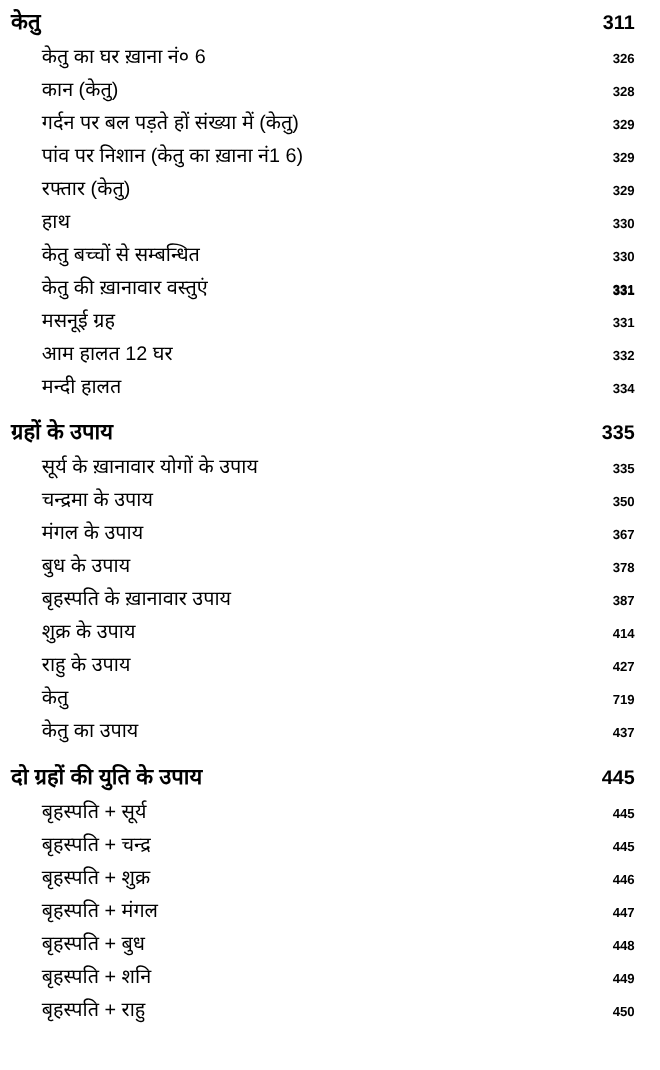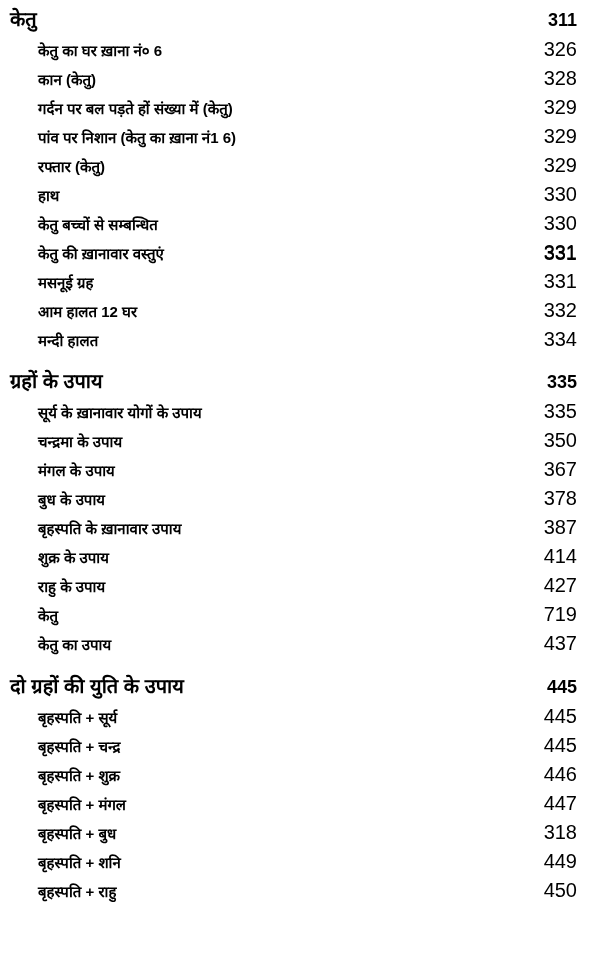--- a/index.html
+++ b/index.html
@@ -45,29 +45,29 @@
     padding-top: 1px;
     padding-bottom: 3px;
   }
   tr.head td.page-no {
     font-size: 18px;
     font-weight: bold;
     padding-bottom: 3px;
   }
   
   tr.item td.title {
-    font-size: 15px;
-    font-weight: bold;
+    font-size: 18px;
+    font-weight: normal;
     padding-left: 28px;
     padding-top: 3px;
     padding-bottom: 3px;
   }
   tr.item td.page-no {
-    font-size: 20px;
-    font-weight: normal;
+    font-size: 12px;
+    font-weight: bold;
     padding-top: 3px;
     padding-bottom: 3px;
   }
   
   tr.head.gap-top td { padding-top: 13px; }
   tr.head.gap-top2 td { padding-top: 14px; }
 
   
   .overstrike {
     position: relative;
@@ -190,21 +190,21 @@
         <tr class="item">
           <td class="title">बृहस्पति + शुक्र</td>
           <td class="page-no">446</td>
         </tr>
         <tr class="item">
           <td class="title">बृहस्पति + मंगल</td>
           <td class="page-no">447</td>
         </tr>
         <tr class="item">
           <td class="title">बृहस्पति + बुध</td>
-          <td class="page-no">318</td>
+          <td class="page-no">448</td>
         </tr>
         <tr class="item">
           <td class="title">बृहस्पति + शनि</td>
           <td class="page-no">449</td>
         </tr>
         <tr class="item">
           <td class="title">बृहस्पति + राहु</td>
           <td class="page-no">450</td>
         </tr>
       </tbody>

